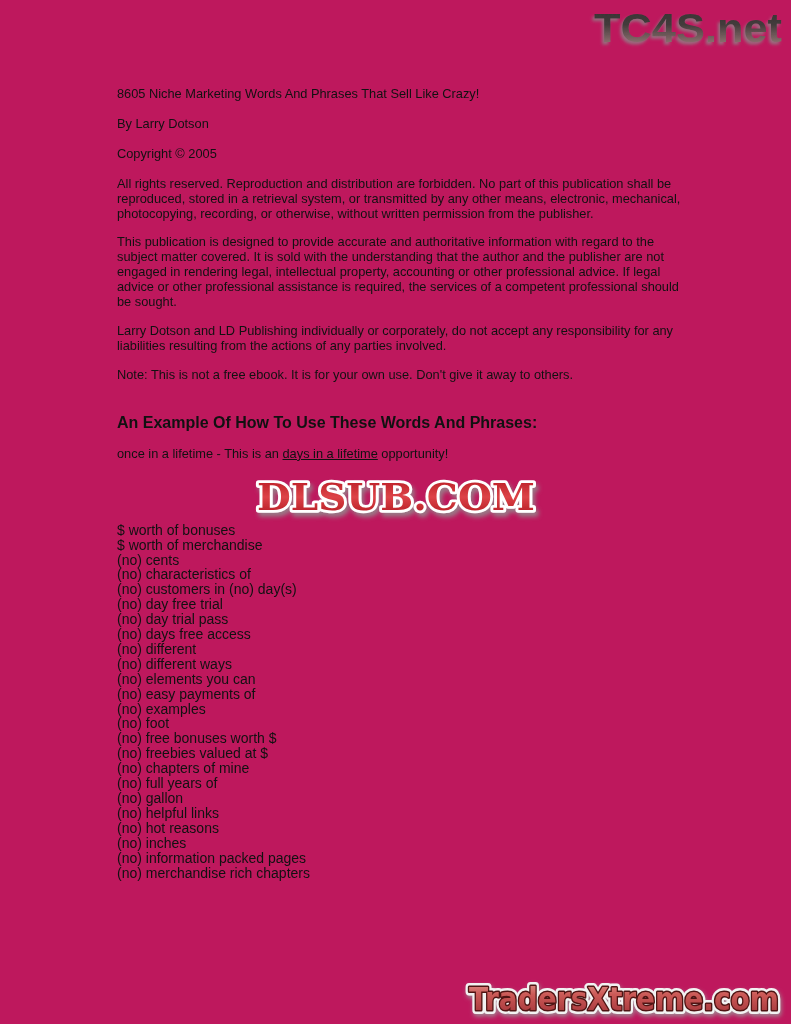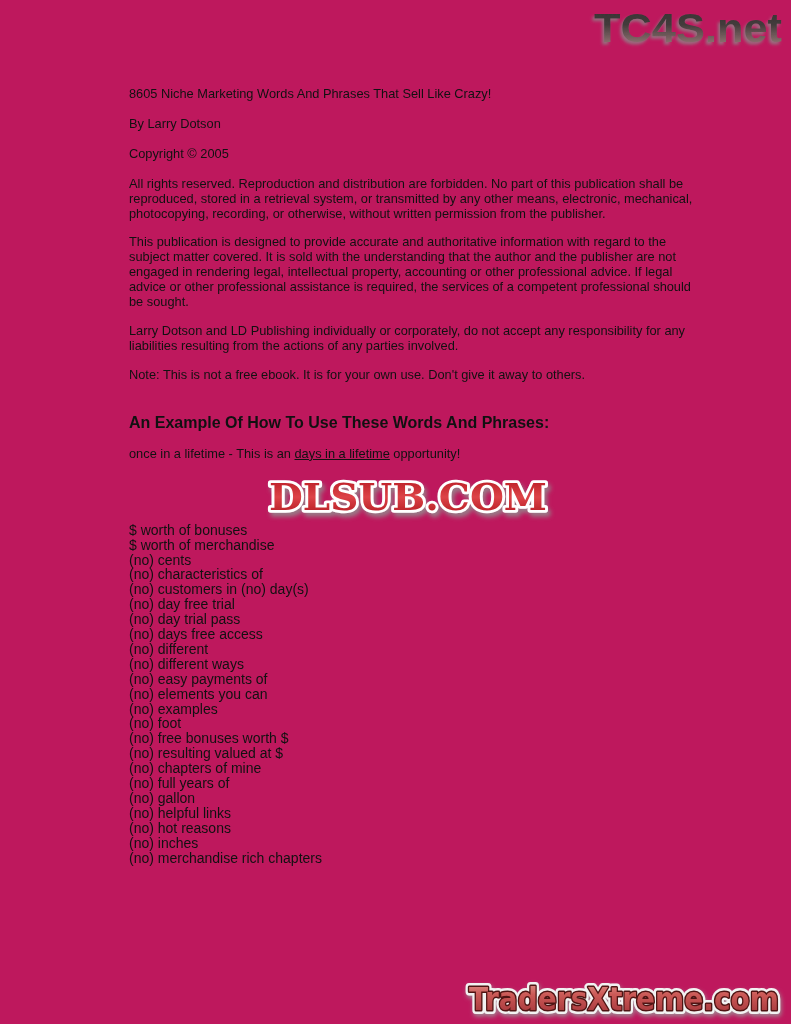--- a/index.html
+++ b/index.html
@@ -15,21 +15,21 @@
     background: #be185d;
     overflow: hidden;
   }
   
   .tc4s-logo { position: absolute; top: 4px; right: 3px; width: 200px; height: 50px; }
   
   .footer-logo { position: absolute; bottom: 2px; right: 2px; width: 330px; height: 46px; }
 
   .content {
     position: absolute;
-    top: 87px; left: 129px;
+    top: 87px; left: 117px;
     width: 600px;
   }
   .line, .para {
     font-size: 12.8px;
     line-height: 14.9px;
     margin: 0 0 15px 0;
     width: 575px;
   }
   .para { margin-bottom: 14px; }
   .example-heading {
@@ -110,32 +110,33 @@
         <div class="phrase">$ worth of bonuses</div>
         <div class="phrase">$ worth of merchandise</div>
         <div class="phrase">(no) cents</div>
         <div class="phrase">(no) characteristics of</div>
         <div class="phrase">(no) customers in (no) day(s)</div>
         <div class="phrase">(no) day free trial</div>
         <div class="phrase">(no) day trial pass</div>
         <div class="phrase">(no) days free access</div>
         <div class="phrase">(no) different</div>
         <div class="phrase">(no) different ways</div>
+        <div class="phrase">(no) elements you can</div>
         <div class="phrase">(no) easy payments of</div>
-        <div class="phrase">(no) elements you can</div>
         <div class="phrase">(no) examples</div>
         <div class="phrase">(no) foot</div>
         <div class="phrase">(no) free bonuses worth $</div>
-        <div class="phrase">(no) resulting valued at $</div>
+        <div class="phrase">(no) freebies valued at $</div>
         <div class="phrase">(no) chapters of mine</div>
         <div class="phrase">(no) full years of</div>
         <div class="phrase">(no) gallon</div>
         <div class="phrase">(no) helpful links</div>
         <div class="phrase">(no) hot reasons</div>
         <div class="phrase">(no) inches</div>
+        <div class="phrase">(no) information packed pages</div>
         <div class="phrase">(no) merchandise rich chapters</div>
       </div>
   </div>
 
   <div class="footer-logo">
     <svg width="330" height="46" viewBox="0 0 330 46">
       <defs>
         <linearGradient id="trGrad" x1="0" y1="0" x2="0" y2="1">
           <stop offset="0" stop-color="#e09a92"></stop>
           <stop offset="0.38" stop-color="#cc5a57"></stop>

